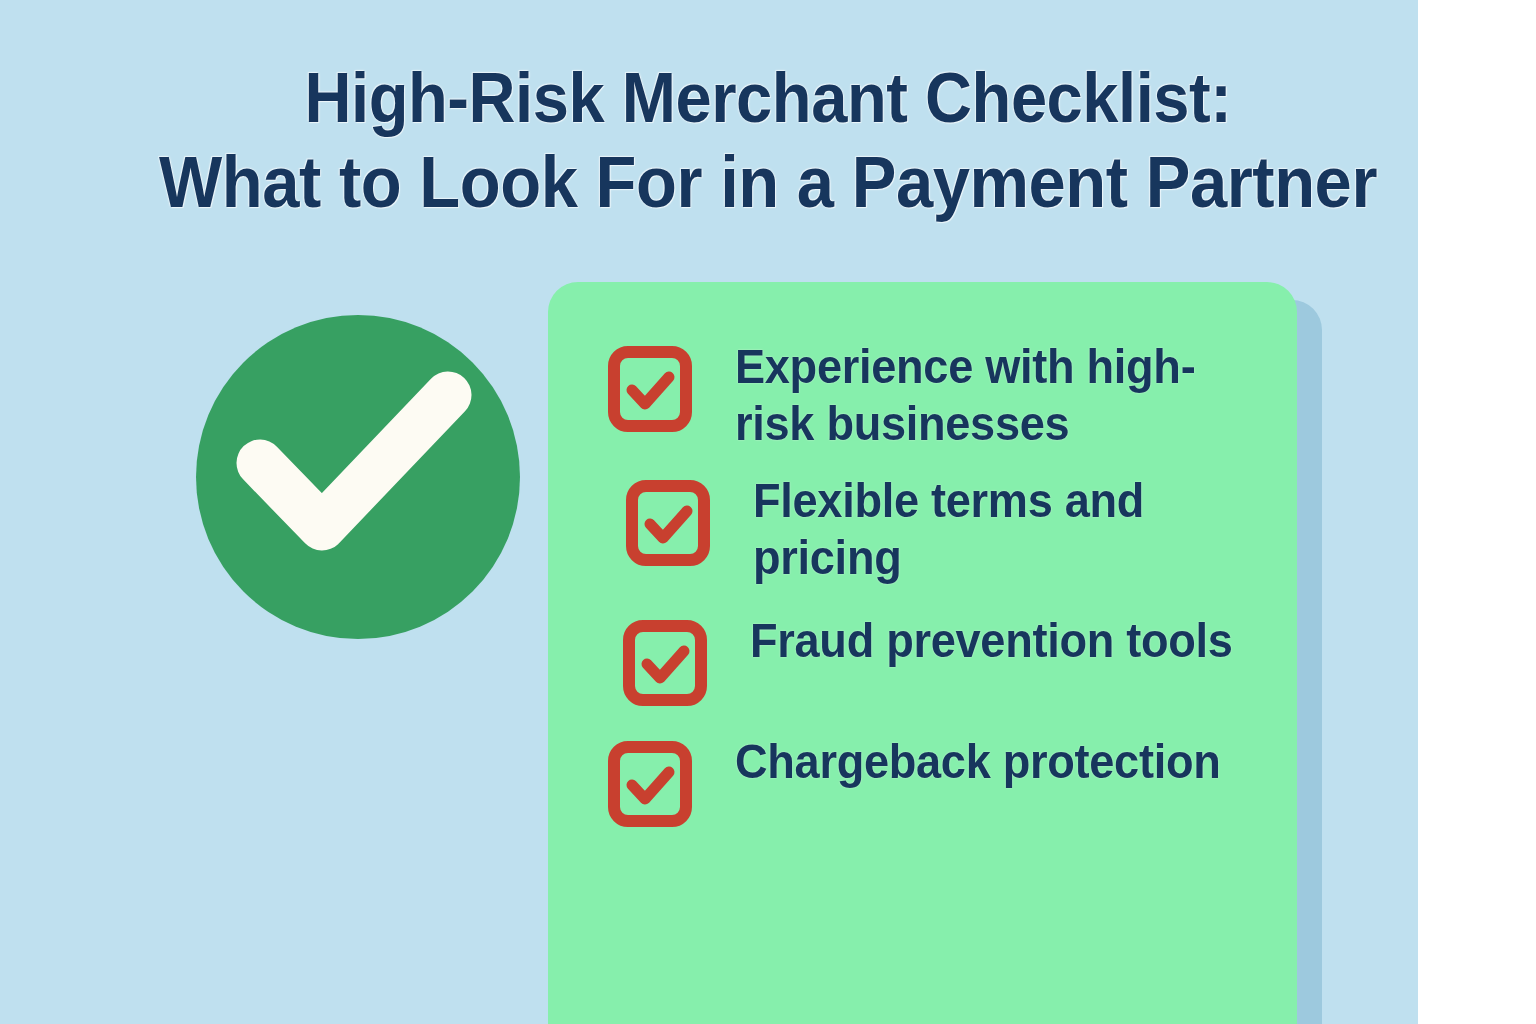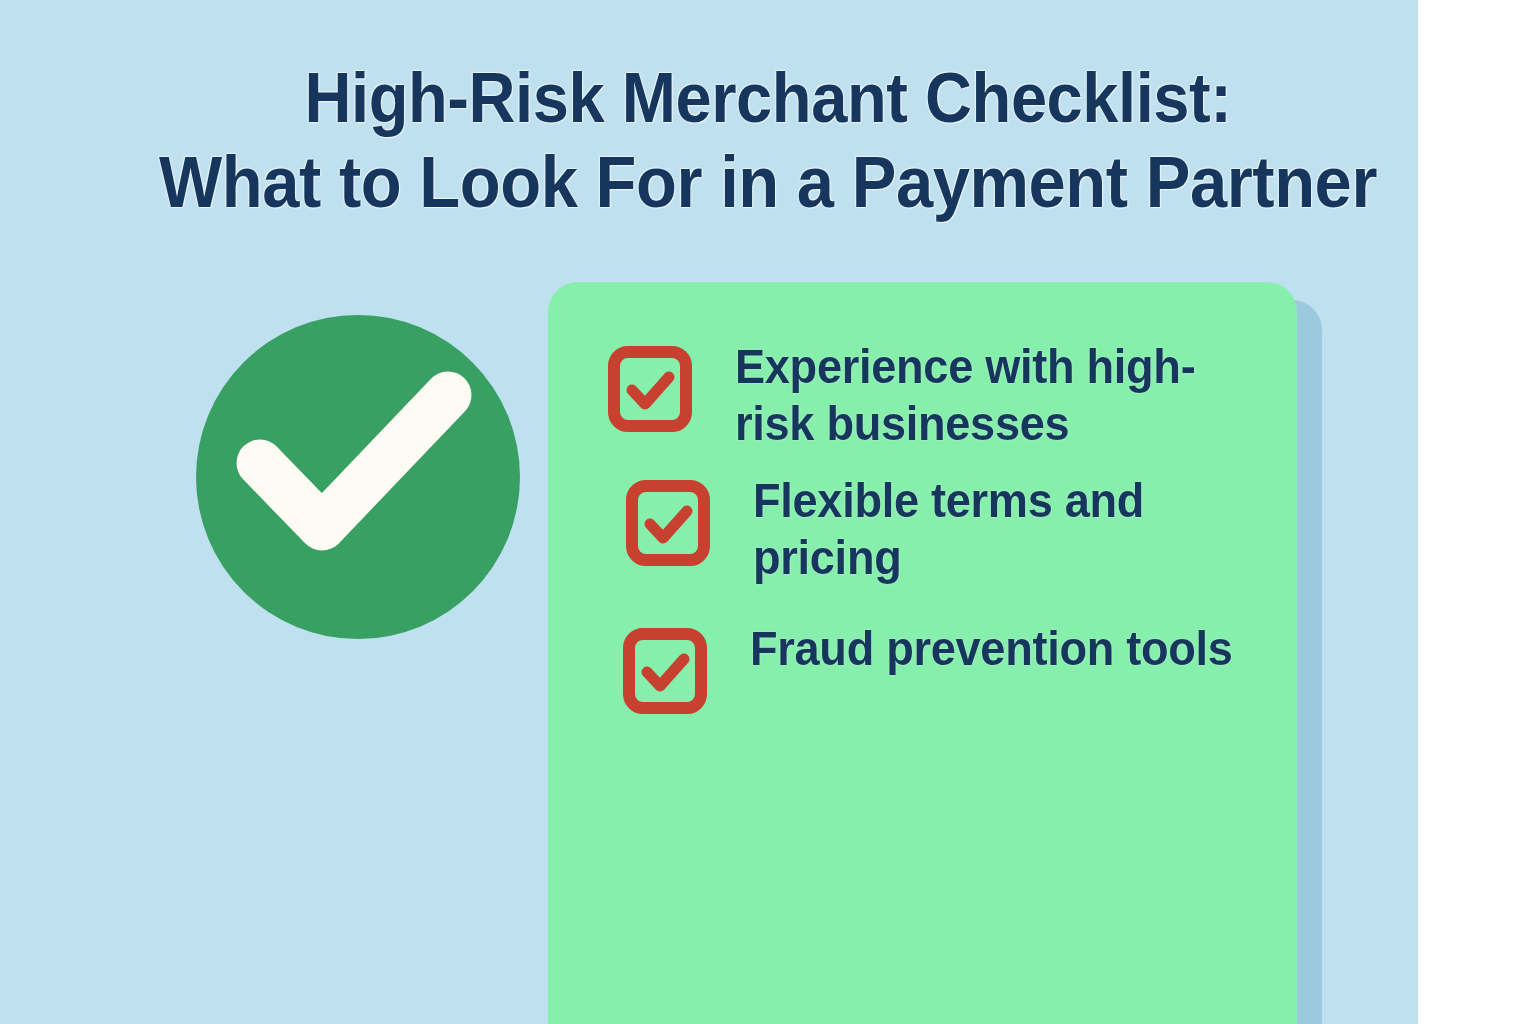--- a/index.html
+++ b/index.html
@@ -126,21 +126,21 @@
     line-height: 57px;
     letter-spacing: -0.3px;
     transform: scaleX(0.94);
     transform-origin: left center;
     margin-top: -6px;
     text-shadow: 0 0 2px rgba(253,251,243,0.6);
   }
 
   
   #item-0 { margin-bottom: 26px; }
-  #item-1 { margin-bottom: 40px; padding-left: 18px; }
+  #item-1 { margin-bottom: 32px; padding-left: 18px; }
   #item-2 { margin-bottom: 33px; padding-left: 15px; }
   #item-3 { margin-bottom: 21px; }
 </style>
 </head>
 <body>
 
 <div id="canvas">
 
   <div id="title-block">
     <span class="title-line" id="title-line-1">High-Risk Merchant Checklist:</span>
@@ -181,18 +181,27 @@
       <div class="check-item" id="item-2">
         <span class="checkbox-icon">
           <svg viewBox="0 0 84 86" xmlns="http://www.w3.org/2000/svg" aria-hidden="true">
             <rect x="6" y="6" width="72" height="74" rx="14" ry="14" fill="none" stroke="#c8402f" stroke-width="12"></rect>
             <path d="M 24 44 L 37 58 L 61 31" fill="none" stroke="#c8402f" stroke-width="11" stroke-linecap="round" stroke-linejoin="round"></path>
           </svg>
         </span>
         <span class="check-label">Fraud prevention tools</span>
       </div>
 
+      <div class="check-item" id="item-3">
+        <span class="checkbox-icon">
+          <svg viewBox="0 0 84 86" xmlns="http://www.w3.org/2000/svg" aria-hidden="true">
+            <rect x="6" y="6" width="72" height="74" rx="14" ry="14" fill="none" stroke="#c8402f" stroke-width="12"></rect>
+            <path d="M 24 44 L 37 58 L 61 31" fill="none" stroke="#c8402f" stroke-width="11" stroke-linecap="round" stroke-linejoin="round"></path>
+          </svg>
+        </span>
+        <span class="check-label">Chargeback protection</span>
+      </div>
 
 
     </div>
   </div>
 
 </div>
 
 </body></html>

